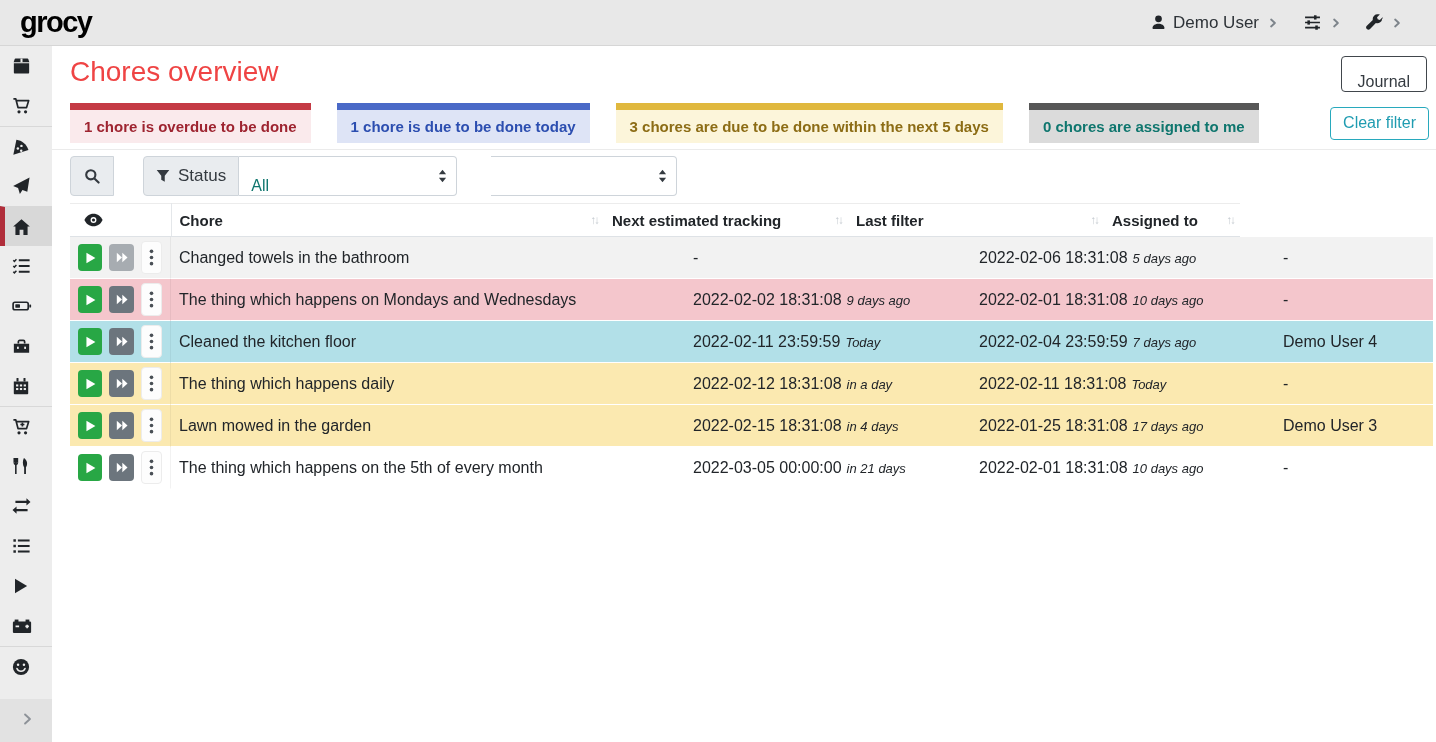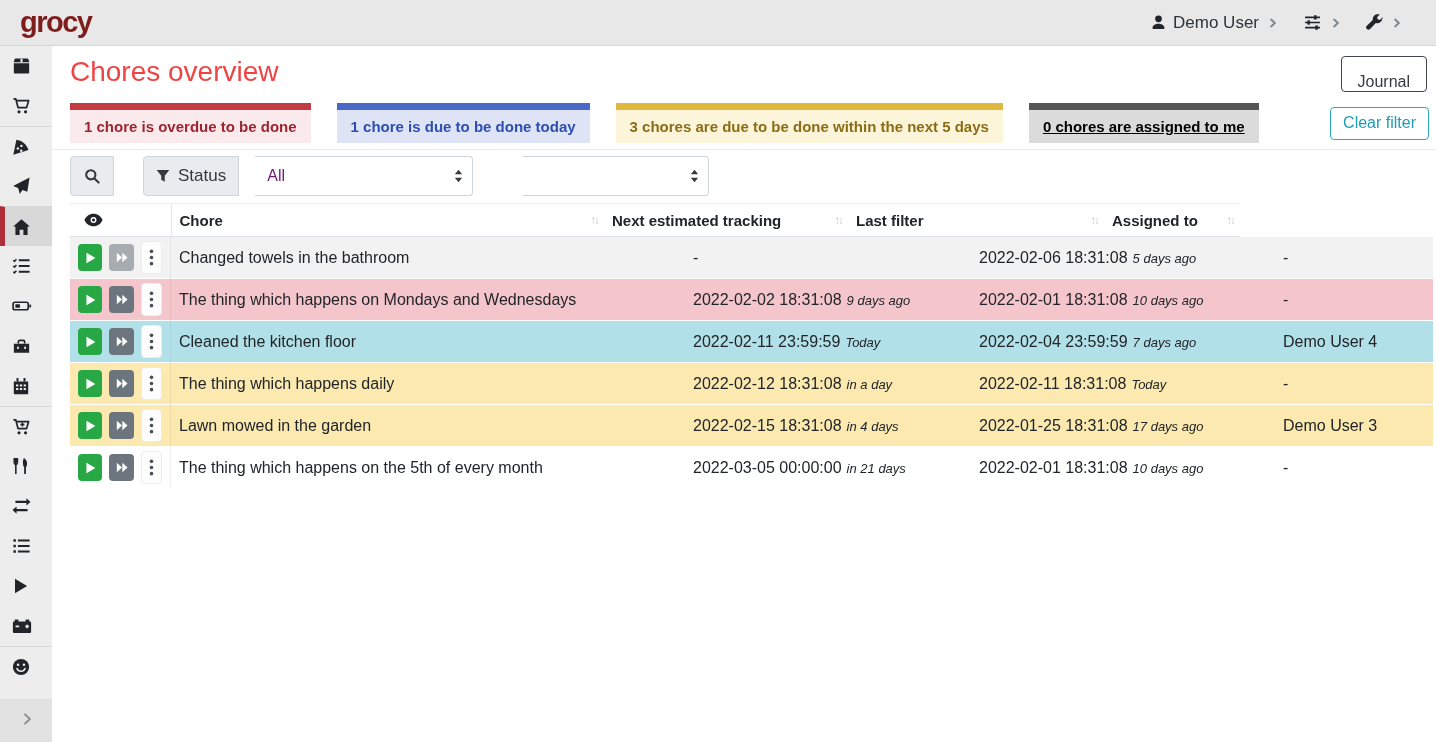--- a/index.html
+++ b/index.html
@@ -3,21 +3,21 @@
 <meta charset="utf-8">
 <style>
   html,body{margin:0;padding:0;}
   body{
     width:1436px;height:742px;overflow:hidden;position:relative;
     font-family:"Liberation Sans", sans-serif;background:#fff;color:#212529;
   }
   
   .topbar{position:absolute;top:0;left:0;width:1436px;height:46px;background:#e8e8e8;
     border-bottom:1px solid #d6d6d6;display:flex;align-items:center;box-sizing:border-box;z-index:5;}
-  .logo{margin-left:20px;font-size:29px;font-weight:700;color:#7f1d1d;letter-spacing:-1.5px;line-height:1;cursor:pointer;}
+  .logo{margin-left:20px;font-size:29px;font-weight:700;color:#000000;letter-spacing:-1.5px;line-height:1;cursor:pointer;}
   .topbar-right{margin-left:auto;display:flex;align-items:center;margin-right:34px;gap:25px;}
   .tb-group{display:flex;align-items:center;gap:7px;color:#2e3338;font-size:17px;cursor:pointer;}
   .tb-group .icn{display:flex;color:#212529;}
   .tb-group .chev{display:flex;color:#7d848b;margin-left:2px;}
   
   .sidebar{position:absolute;top:46px;left:0;width:52px;height:696px;background:#ededed;box-sizing:border-box;}
   .side-item{height:40px;display:flex;align-items:center;padding-left:12px;color:#212529;box-sizing:border-box;cursor:pointer;}
   .side-item .icn{display:flex;}
   .side-item.group-start{border-top:1px solid #d8d8d8;}
   .side-item.active{background:#d8d8d8;border-left:5px solid #b02d3a;padding-left:7px;}
@@ -39,22 +39,22 @@
   .filter-row{display:flex;align-items:center;padding-left:18px;margin-top:6px;height:40px;}
   .group{display:flex;height:40px;box-sizing:border-box;}
   .prepend{display:flex;align-items:center;gap:8px;background:#e9ecef;border:1px solid #ced4da;
     border-radius:4px 0 0 4px;padding:0 12px;color:#343a40;font-size:17px;box-sizing:border-box;}
   .prepend .icn{display:flex;color:#343a40;}
   .search-prepend{width:44px;justify-content:center;padding:0;color:#3c4248;}
   .search-input{width:276px;border:1px solid #ced4da;border-left:none;border-radius:0 4px 4px 0;
     padding:0 12px;font-size:16px;color:#495057;box-sizing:border-box;outline:none;font-family:inherit;}
   .search-input::placeholder{color:#6c757d;}
   .select{position:relative;border:1px solid #ced4da;border-left:none;border-radius:0 4px 4px 0;
-    display:flex;align-items:center;padding:0 28px 0 12px;font-size:16px;color:#701a75;
-    box-sizing:border-box;background:#fff;cursor:pointer;margin-left:16px;}
+    display:flex;align-items:flex-end;padding:0 28px 0 12px;font-size:16px;color:#0f766e;
+    box-sizing:border-box;background:#fff;cursor:pointer;}
   .select .caret{position:absolute;right:9px;top:50%;transform:translateY(-50%);color:#343a40;display:flex;}
   .status-group{margin-left:29px;}
   .assign-group{margin-left:34px;}
   .status-select{width:218px;}
   .assign-select{width:186px;}
   
   .table-wrap{margin:7px 0 0 18px;}
   .header-table{border-collapse:collapse;table-layout:fixed;width:1170px;border-top:1px solid #ececec;}
   .header-table th{height:32px;border-bottom:1px solid #dee2e6;font-size:15px;color:#212529;
     text-align:left;padding:0 8px;position:relative;font-weight:bold;cursor:pointer;}
@@ -306,21 +306,21 @@
     <div id="banners" style="display:flex;gap:26px;">
         <div class="banner" style="border-top-color: rgb(196, 58, 68); background: rgb(250, 234, 236); color: rgb(158, 36, 48);">
           <span>1 chore is overdue to be done</span>
         </div>
         <div class="banner" style="border-top-color: rgb(74, 105, 199); background: rgb(222, 228, 246); color: rgb(44, 78, 176);">
           <span>1 chore is due to be done today</span>
         </div>
         <div class="banner" style="border-top-color: rgb(224, 184, 62); background: rgb(252, 245, 218); color: rgb(140, 108, 21);">
           <span>3 chores are due to be done within the next 5 days</span>
         </div>
-        <div class="banner" style="border-top-color: rgb(87, 87, 87); background: rgb(219, 219, 219); color: #000000; text-decoration: underline;">
+        <div class="banner" style="border-top-color: rgb(87, 87, 87); background: rgb(219, 219, 219); color: #0f766e;">
           <span>0 chores are assigned to me</span>
         </div>
       </div>
     <button class="btn-clear">Clear filter</button>
   </div>
 
   <hr class="rule">
 
   <div class="filter-row">
     <div class="group">

